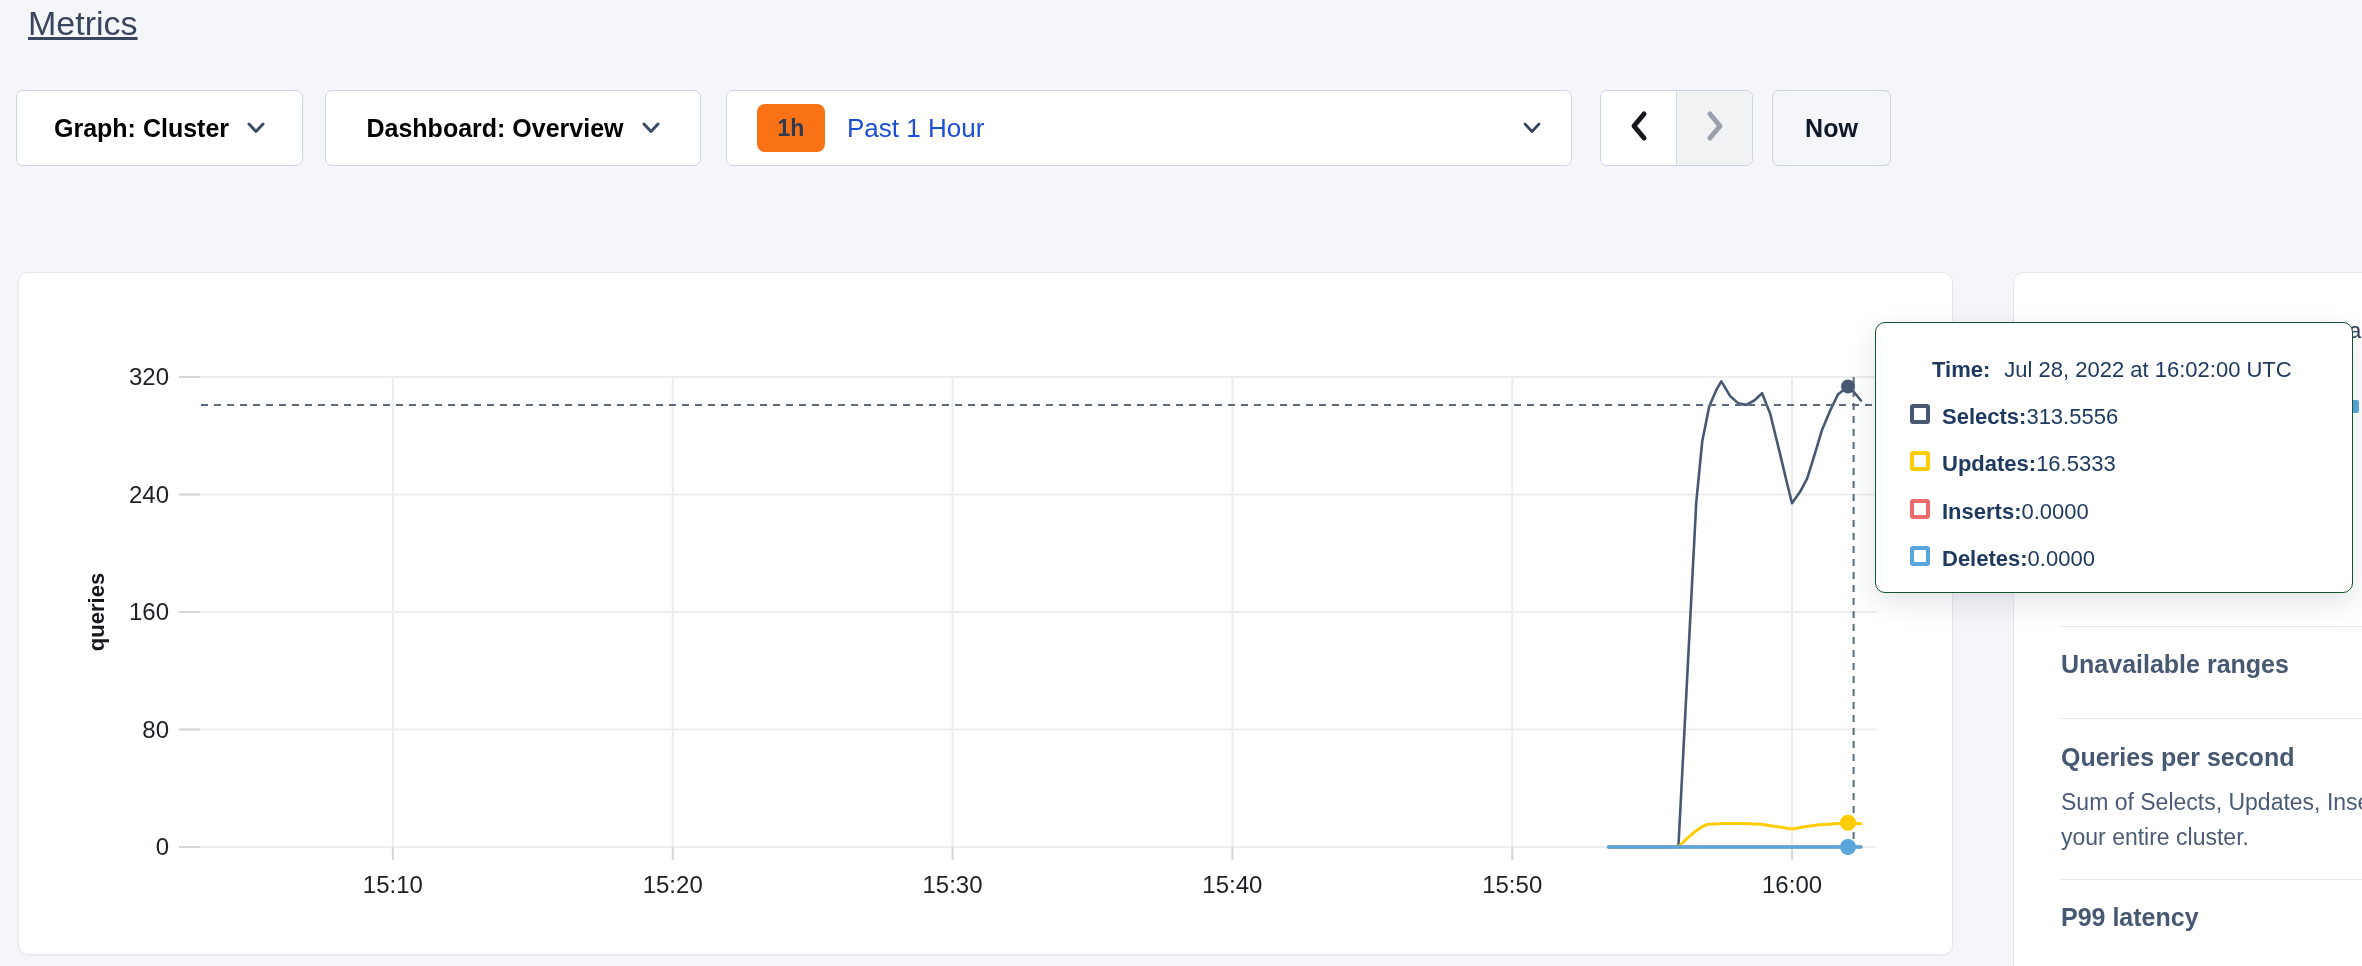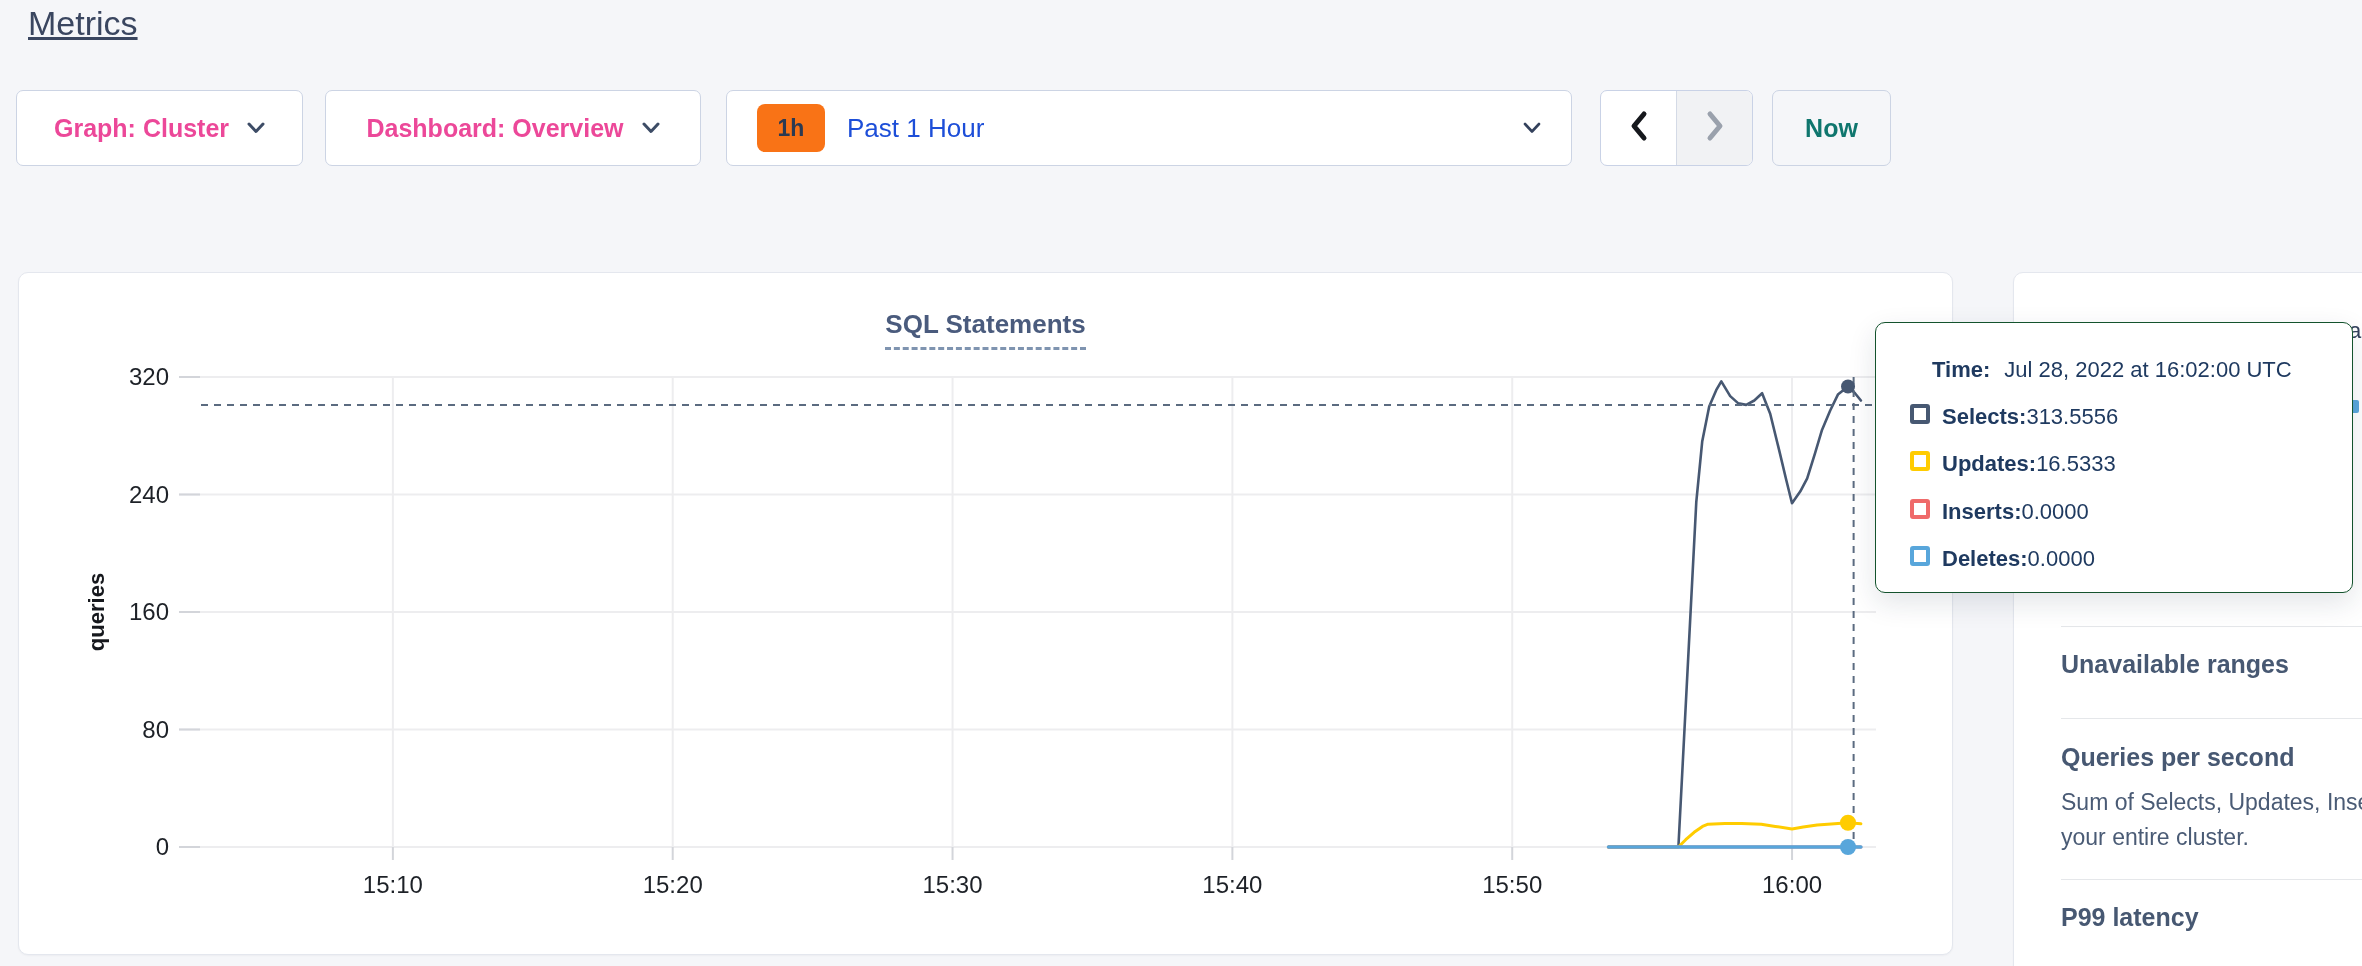--- a/index.html
+++ b/index.html
@@ -5,34 +5,34 @@
   html,body{margin:0;padding:0;}
   body{
     width:2362px;height:966px;position:relative;overflow:hidden;
     background:#f5f6f9;font-family:"Liberation Sans",sans-serif;color:#394455;
   }
   
   .page-title{position:absolute;left:28px;top:4px;font-size:34px;font-weight:500;color:#3a4660;text-decoration:underline;}
   
   .ctl{position:absolute;top:90px;height:76px;box-sizing:border-box;background:#fff;
        border:1px solid #ccd4e4;border-radius:7px;display:flex;align-items:center;cursor:pointer;}
-  .dd-label{font-size:25px;font-weight:700;color:#ec4899;white-space:nowrap;}
+  .dd-label{font-size:25px;font-weight:700;color:#000000;white-space:nowrap;}
   .dd-chevron{margin-left:18px;display:flex;align-items:center;}
   .ctl-graph{left:16px;width:287px;justify-content:center;}
   .ctl-dashboard{left:325px;width:376px;justify-content:center;}
   .ctl-time{left:726px;width:846px;padding:0 30px;justify-content:flex-start;}
   .time-badge{background:#f97316;border-radius:8px;height:48px;min-width:68px;display:flex;
               align-items:center;justify-content:center;font-size:23px;font-weight:700;color:#2c3a52;}
   .time-label{margin-left:22px;font-size:26px;font-weight:400;color:#1d4ed8;flex:1;}
   .arrow-group{position:absolute;top:90px;left:1600px;width:153px;height:76px;box-sizing:border-box;
                border:1px solid #c9d2e6;border-radius:7px;display:flex;overflow:hidden;background:#fff;}
   .arrow-btn{flex:1;display:flex;align-items:center;justify-content:center;cursor:pointer;}
   .arrow-btn.next{background:#f1f2f4;border-left:1px solid #d4dae6;cursor:default;}
   .ctl-now{left:1772px;width:119px;background:transparent;justify-content:center;cursor:default;}
-  .now-label{font-size:25px;font-weight:600;color:#0f766e;}
+  .now-label{font-size:25px;font-weight:600;color:#0f172a;}
   
   .card{position:absolute;background:#fff;border:1px solid #e4e7ee;border-radius:10px;
         box-shadow:0 1px 2px rgba(20,30,50,.04);box-sizing:border-box;}
   .chart-card{left:18px;top:272px;width:1935px;height:683px;}
   .sidebar-card{left:2013px;top:272px;width:620px;height:760px;border-radius:10px 0 0 10px;}
   
   .chart-title-wrap{position:absolute;left:0;top:36px;width:100%;text-align:center;}
   .chart-title{display:inline-block;font-size:26px;font-weight:700;color:#4a5b7d;
                border-bottom:3px dashed #7f94b0;padding-bottom:7px;cursor:pointer;}
   .y-axis-label{position:absolute;left:78px;top:339px;transform:translate(-50%,-50%) rotate(-90deg);
@@ -107,23 +107,20 @@
         </svg>
     </span>
   </div>
 </div>
 
 <div class="ctl ctl-now">
   <span class="now-label">Now</span>
 </div>
 
 <div class="card chart-card">
-  <div class="chart-title-wrap">
-    <span class="chart-title">SQL Statements</span>
-  </div>
   <div class="y-axis-label">queries</div>
   <svg id="plot" class="plot-svg" width="1933" height="681" viewBox="0 0 1933 681">
       <line x1="160" y1="574" x2="1857" y2="574" stroke="#ededef" stroke-width="2"></line>
       <line x1="160" y1="574" x2="181" y2="574" stroke="#d3d5da" stroke-width="2"></line>
       <text x="150" y="582" text-anchor="end" font-size="24" fill="#1d2127">0</text>
       <line x1="160" y1="456.5" x2="1857" y2="456.5" stroke="#ededef" stroke-width="2"></line>
       <line x1="160" y1="456.5" x2="181" y2="456.5" stroke="#d3d5da" stroke-width="2"></line>
       <text x="150" y="464.5" text-anchor="end" font-size="24" fill="#1d2127">80</text>
       <line x1="160" y1="339" x2="1857" y2="339" stroke="#ededef" stroke-width="2"></line>
       <line x1="160" y1="339" x2="181" y2="339" stroke="#d3d5da" stroke-width="2"></line>

